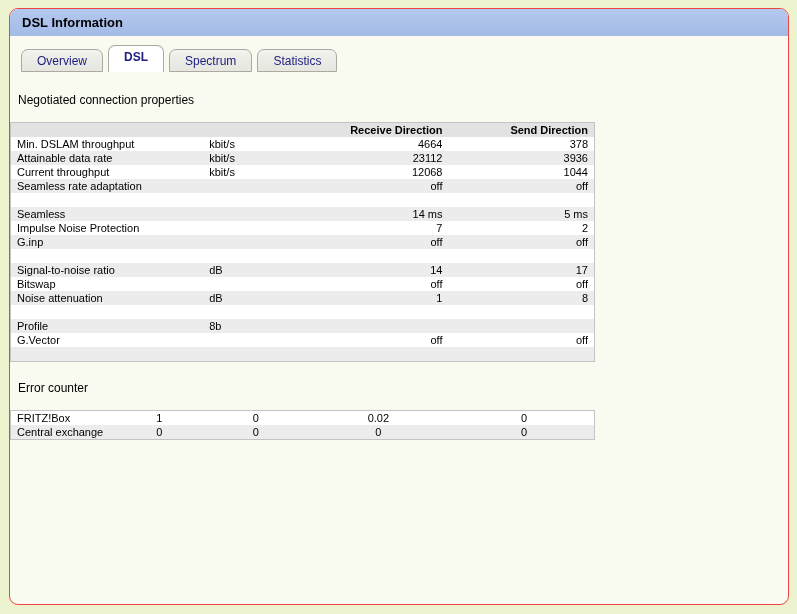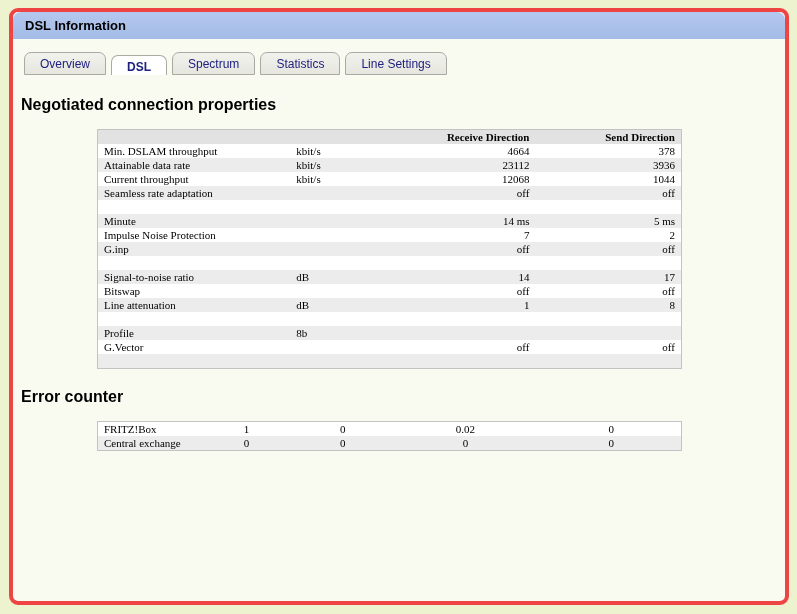--- a/index.html
+++ b/index.html
@@ -6,21 +6,21 @@
   html,body { width:797px; height:614px; }
   body {
     background:#edf2cf;
     font-family:"Liberation Sans","DejaVu Sans",sans-serif;
     color:#000;
   }
   .panel {
     width:780px; height:597px;
     margin:8px auto 0 9px;
     background:#f9faf0;
-    border:4px solid #ef4444;
+    border:1px solid #ef4444;
     border-radius:9px;
     display:flex; flex-direction:column;
     overflow:hidden;
   }
   .titlebar {
     height:27px; flex:0 0 27px;
     background:linear-gradient(#b4c8ef,#a3bbe6);
     border-radius:8px 8px 0 0;
     line-height:27px;
     padding-left:12px;
@@ -39,38 +39,36 @@
     padding:4px 15px 3px 15px;
     margin-right:5px;
     height:23px;
     cursor:pointer;
     white-space:nowrap;
     text-align:center;
   }
   .tab.active {
     background:#ffffff;
     font-weight:bold;
-    height:20px;
+    height:27px;
     padding-bottom:7px;
     border-bottom:none;
   }
   .content { flex:1 1 auto; overflow:hidden; }
   .section-heading {
-    font-size:16px; font-weight:bold;
+    font-size:12px; font-weight:normal;
     margin:21px 0 15px 8px;
   }
   .section-heading.second { margin-top:19px; }
   table.data {
     border-collapse:collapse;
     table-layout:fixed;
     width:585px;
-    margin-left:84px;
     border:1px solid #c3c3c3;
     font-size:11px;
-    font-family:Liberation Serif, serif;
   }
   table.data td, table.data th {
     padding:1px 6px;
     height:14px;
     font-weight:normal;
     overflow:hidden;
     white-space:nowrap;
   }
   table.data thead tr { background:#e2e2e2; }
   table.data thead th { font-weight:bold; }
@@ -108,21 +106,20 @@
 
   <div class="titlebar">
     <span>DSL Information</span>
   </div>
 
   <div class="tabrow">
     <div class="tab">Overview</div>
     <div class="tab active">DSL</div>
     <div class="tab">Spectrum</div>
     <div class="tab">Statistics</div>
-    <div class="tab">Line Settings</div>
   </div>
 
   <div class="content">
 
     <div class="section-heading">Negotiated connection properties</div>
 
     <table class="data" id="conn-table">
       <colgroup>
         <col style="width:33%">
           <col style="width:14%">
@@ -169,21 +166,21 @@
           </tr>
 
           <tr>
             <td class="t-left"></td>
             <td class="t-left"></td>
             <td class="t-right"></td>
             <td class="t-right"></td>
           </tr>
 
           <tr>
-            <td class="t-left">Minute</td>
+            <td class="t-left">Seamless</td>
             <td class="t-left"></td>
             <td class="t-right">14 ms</td>
             <td class="t-right">5 ms</td>
           </tr>
 
           <tr>
             <td class="t-left">Impulse Noise Protection</td>
             <td class="t-left"></td>
             <td class="t-right">7</td>
             <td class="t-right">2</td>
@@ -211,21 +208,21 @@
           </tr>
 
           <tr>
             <td class="t-left">Bitswap</td>
             <td class="t-left"></td>
             <td class="t-right">off</td>
             <td class="t-right">off</td>
           </tr>
 
           <tr>
-            <td class="t-left">Line attenuation</td>
+            <td class="t-left">Noise attenuation</td>
             <td class="t-left">dB</td>
             <td class="t-right">1</td>
             <td class="t-right">8</td>
           </tr>
 
           <tr>
             <td class="t-left"></td>
             <td class="t-left"></td>
             <td class="t-right"></td>
             <td class="t-right"></td>

